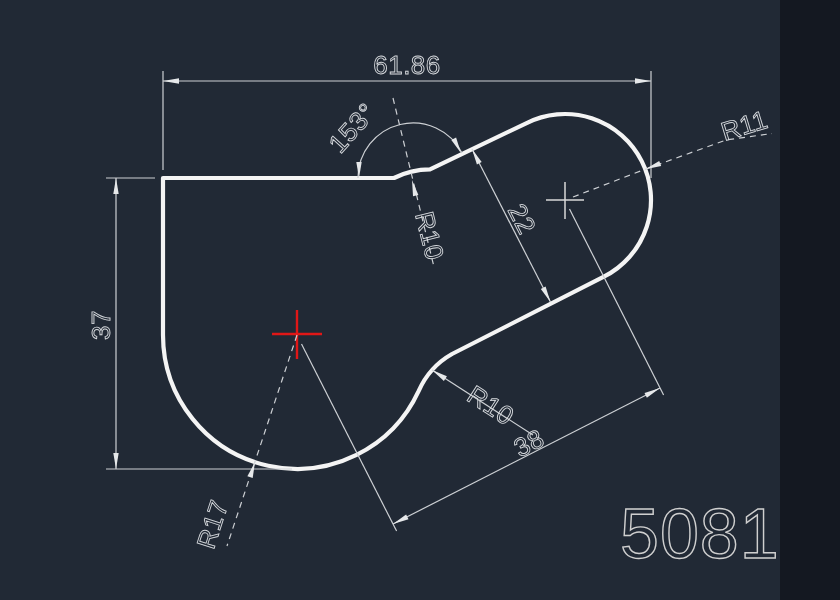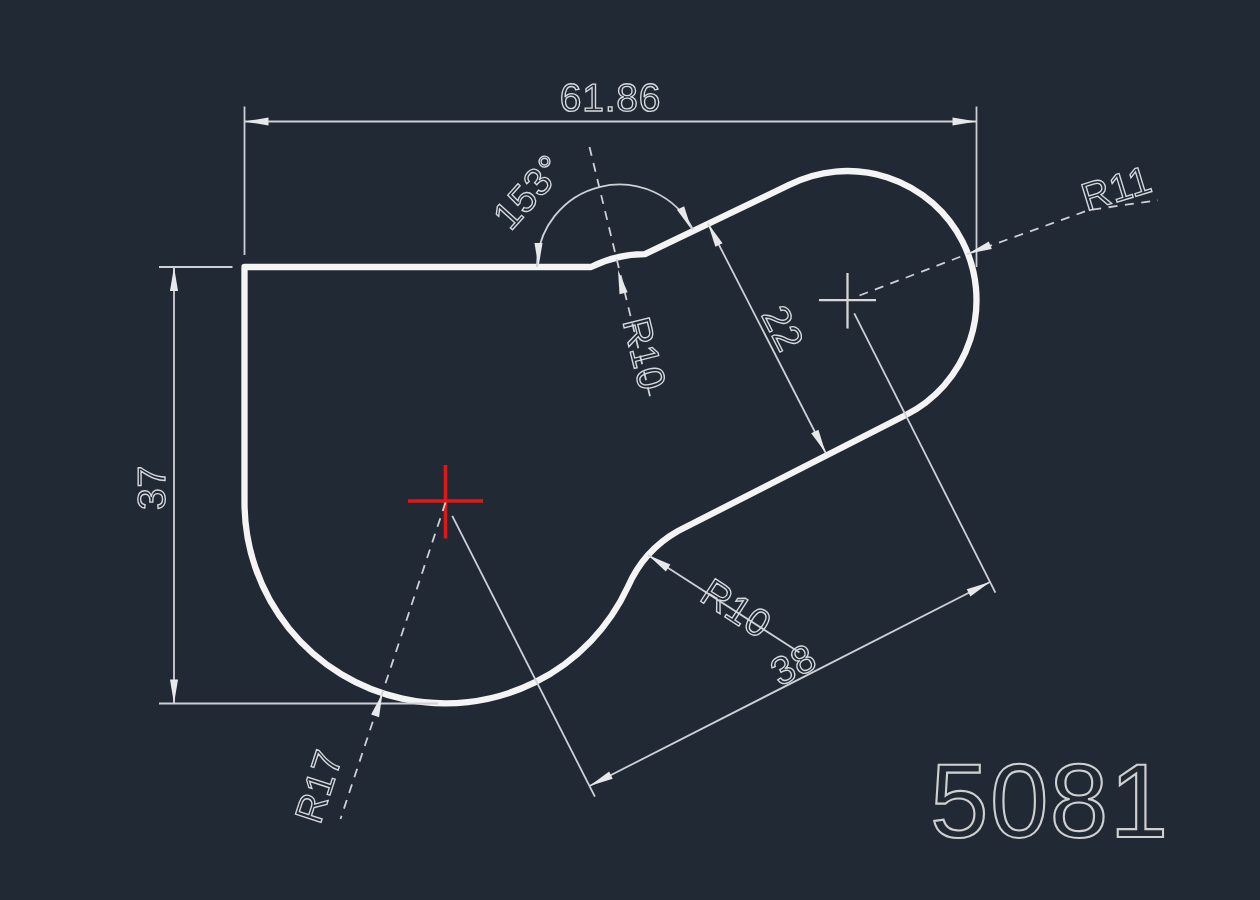--- a/index.html
+++ b/index.html
@@ -1,18 +1,18 @@
 <!DOCTYPE html>
 <html><head>
 <meta charset="utf-8">
 <style>
   html,body{margin:0;padding:0;background:#141821;}
   .canvas{
     position:relative;
-    width:840px;height:600px;
+    width:780px;height:600px;
     background:#212935;
     overflow:hidden;
     font-family:"Liberation Sans",sans-serif;
   }
   svg{display:block;}
   .profile{
     fill:none;stroke:#f4f4f4;stroke-width:4.2;
     stroke-linejoin:round;stroke-linecap:round;
   }
   .dimline{fill:none;stroke:#cdd0d4;stroke-width:1.2;}

